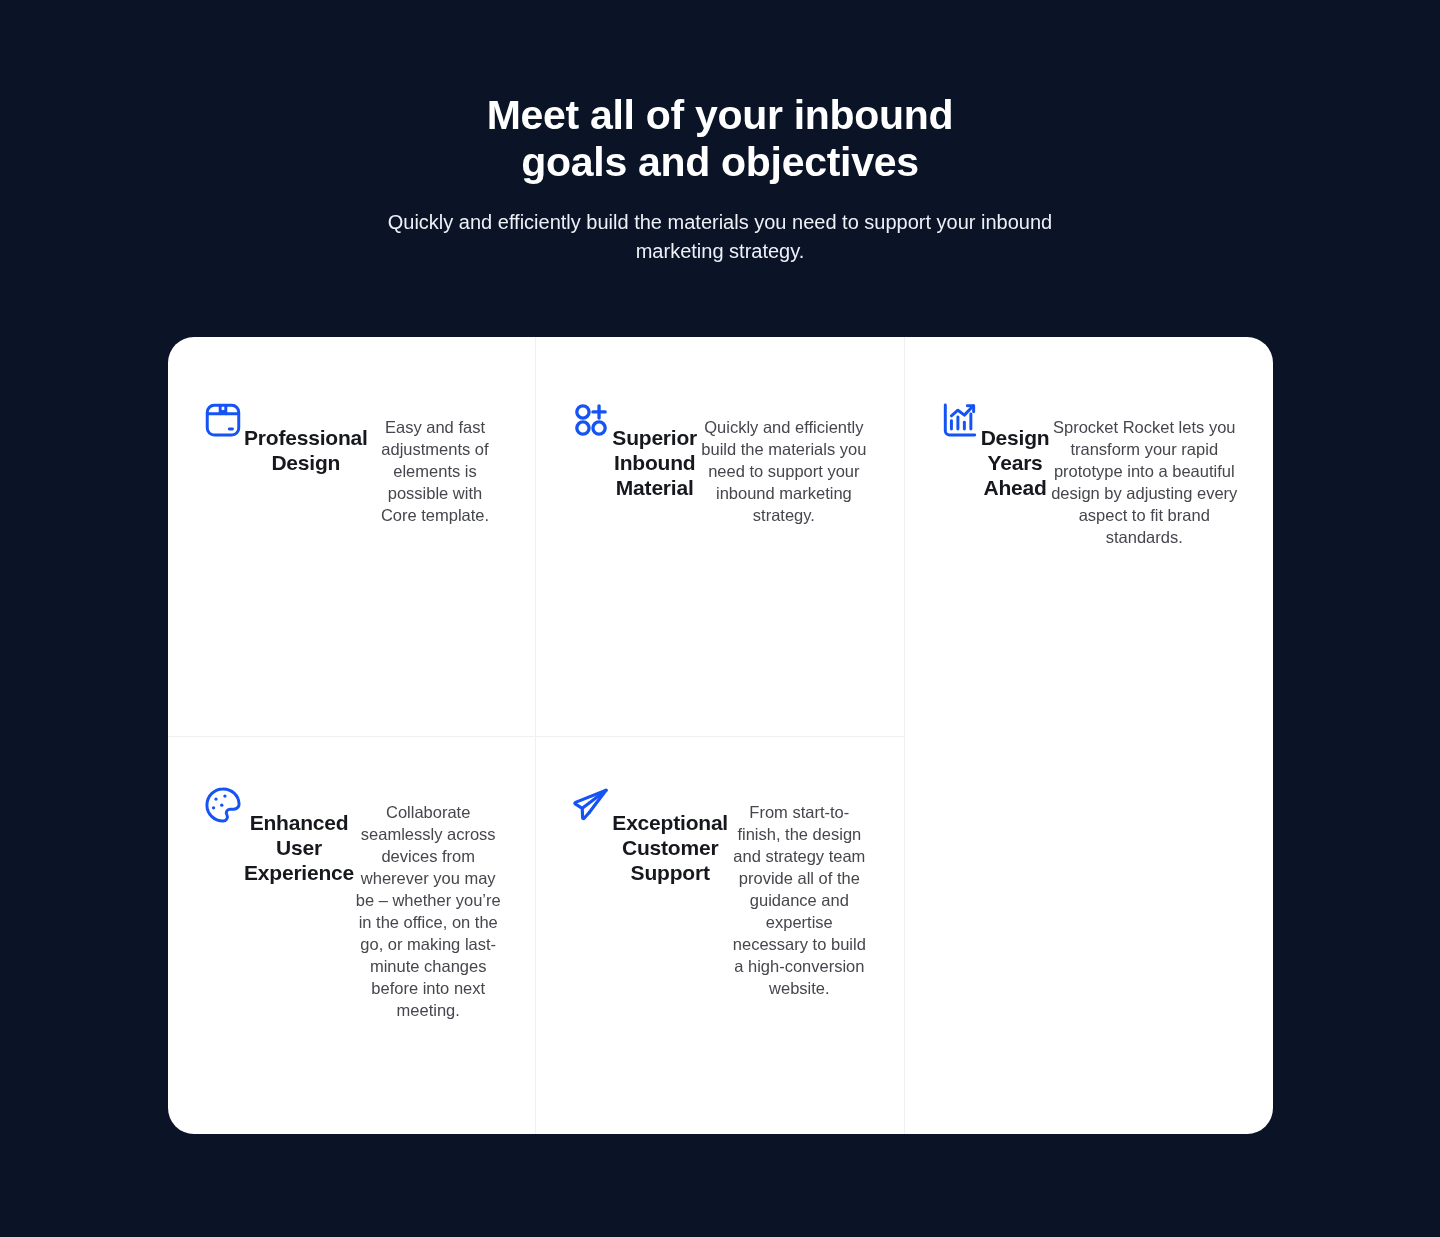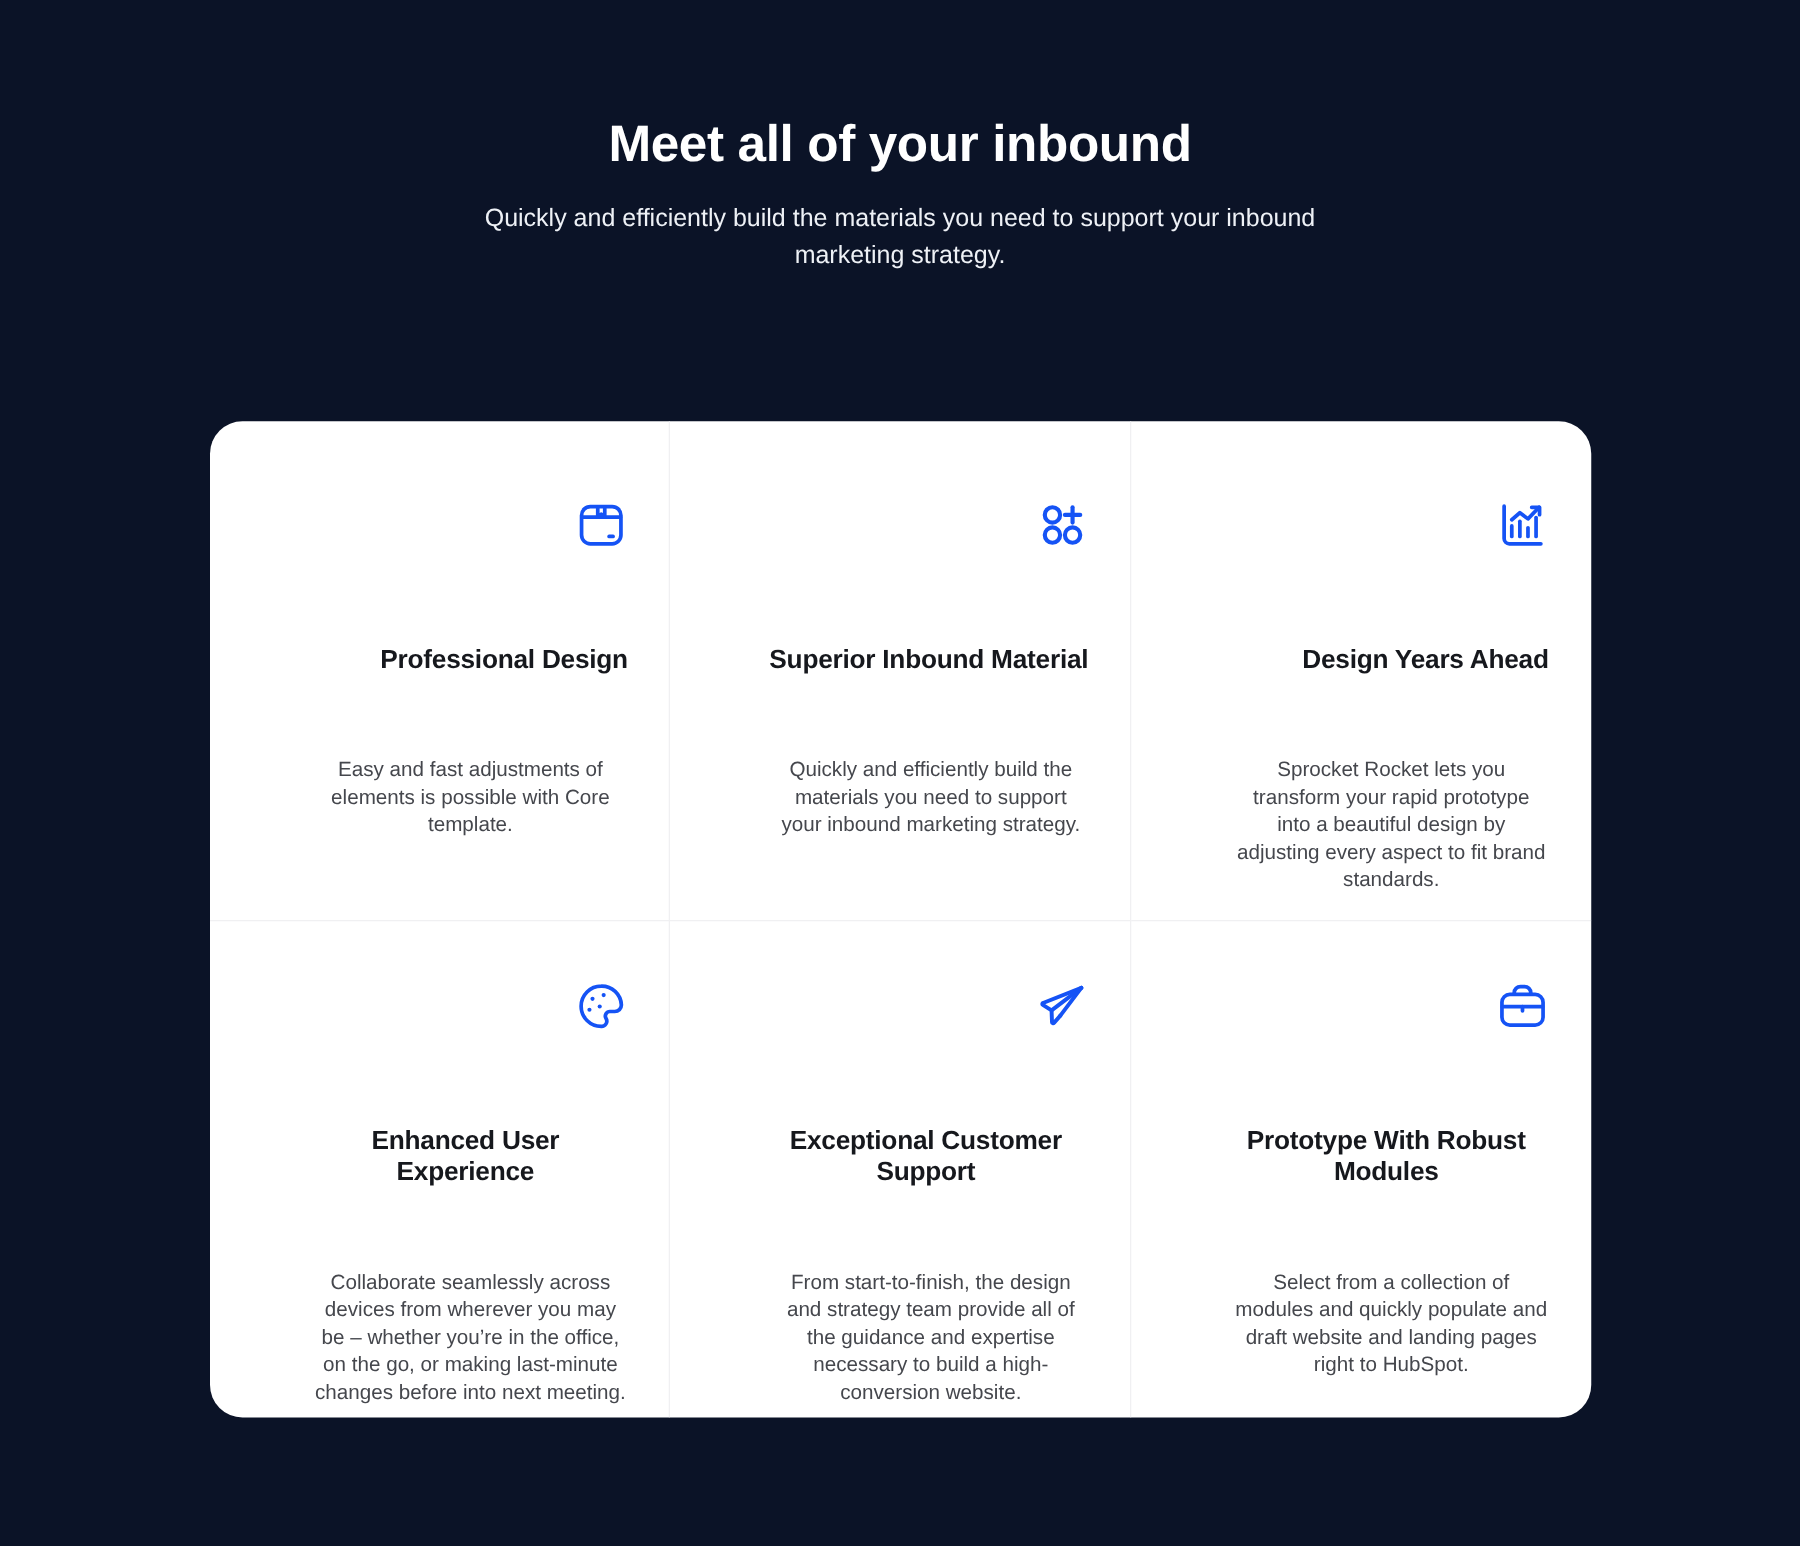--- a/index.html
+++ b/index.html
@@ -66,23 +66,22 @@
     display: grid;
     grid-template-columns: 1fr 1fr 1fr;
     grid-template-rows: 1fr 1fr;
   }
 
   .card {
     position: relative;
     padding: 62px 34px 0;
     text-align: center;
     display: flex;
-    flex-direction: column;
-    align-items: flex-end;
-    gap: 48px;
+    flex-direction: row;
+    align-items: flex-start;
   }
 
   
   .card:not(:nth-child(3n))::after {
     content: "";
     position: absolute;
     top: 0;
     right: 0;
     width: 1px;
     height: 100%;
@@ -137,20 +136,21 @@
   .card.row2 { padding-top: 48px; }
 </style>
 </head>
 <body>
 
 <div class="page">
 
   <div class="header">
     <h1 class="header-title">
       <span class="line">Meet all of your inbound</span>
+      <span class="line">goals and objectives</span>
     </h1>
     <p class="header-subtitle">Quickly and efficiently build the materials you need to support your inbound marketing strategy.</p>
   </div>
 
   <div class="panel">
 
     <div class="card">
       <div class="card-icon">
         <svg viewBox="0 0 24 24" fill="none" stroke="currentColor" stroke-width="1.7" stroke-linecap="round" stroke-linejoin="round">
           <rect x="3" y="3.6" width="18" height="17" rx="4"></rect>
@@ -212,27 +212,15 @@
         <svg viewBox="0 0 24 24" fill="none" stroke="currentColor" stroke-width="1.8" stroke-linecap="round" stroke-linejoin="round">
           <path d="M20.6 3.6 L3.1 10.5 A0.5 0.5 0 0 0 3.0 11.4 L7.0 13.9 L7.2 19.3 A0.5 0.5 0 0 0 8.1 19.6 L11.0 16.3"></path>
           <path d="M20.6 3.6 L7.0 13.9"></path>
           <path d="M20.6 3.6 L11.0 16.3"></path>
         </svg>
       </div>
       <div class="card-title">Exceptional Customer Support</div>
       <div class="card-text">From start-to-finish, the design and strategy team provide all of the guidance and expertise necessary to build a high-conversion website.</div>
     </div>
 
-    <div class="card row2">
-      <div class="card-icon">
-        <svg viewBox="0 0 24 24" fill="none" stroke="currentColor" stroke-width="1.7" stroke-linecap="round" stroke-linejoin="round">
-          <rect x="2.6" y="6.6" width="18.8" height="14" rx="3.6"></rect>
-          <path d="M8.2 6.4 V5.9 A2.9 2.9 0 0 1 11.1 3.0 H12.9 A2.9 2.9 0 0 1 15.8 5.9 V6.4"></path>
-          <path d="M2.8 12.2 H21.2"></path>
-          <path d="M12 12.2 V14.1"></path>
-        </svg>
-      </div>
-      <div class="card-title">Prototype With Robust Modules</div>
-      <div class="card-text">Select from a collection of modules and quickly populate and draft website and landing pages right to HubSpot.</div>
-    </div>
 
   </div>
 </div>
 
 </body></html>

